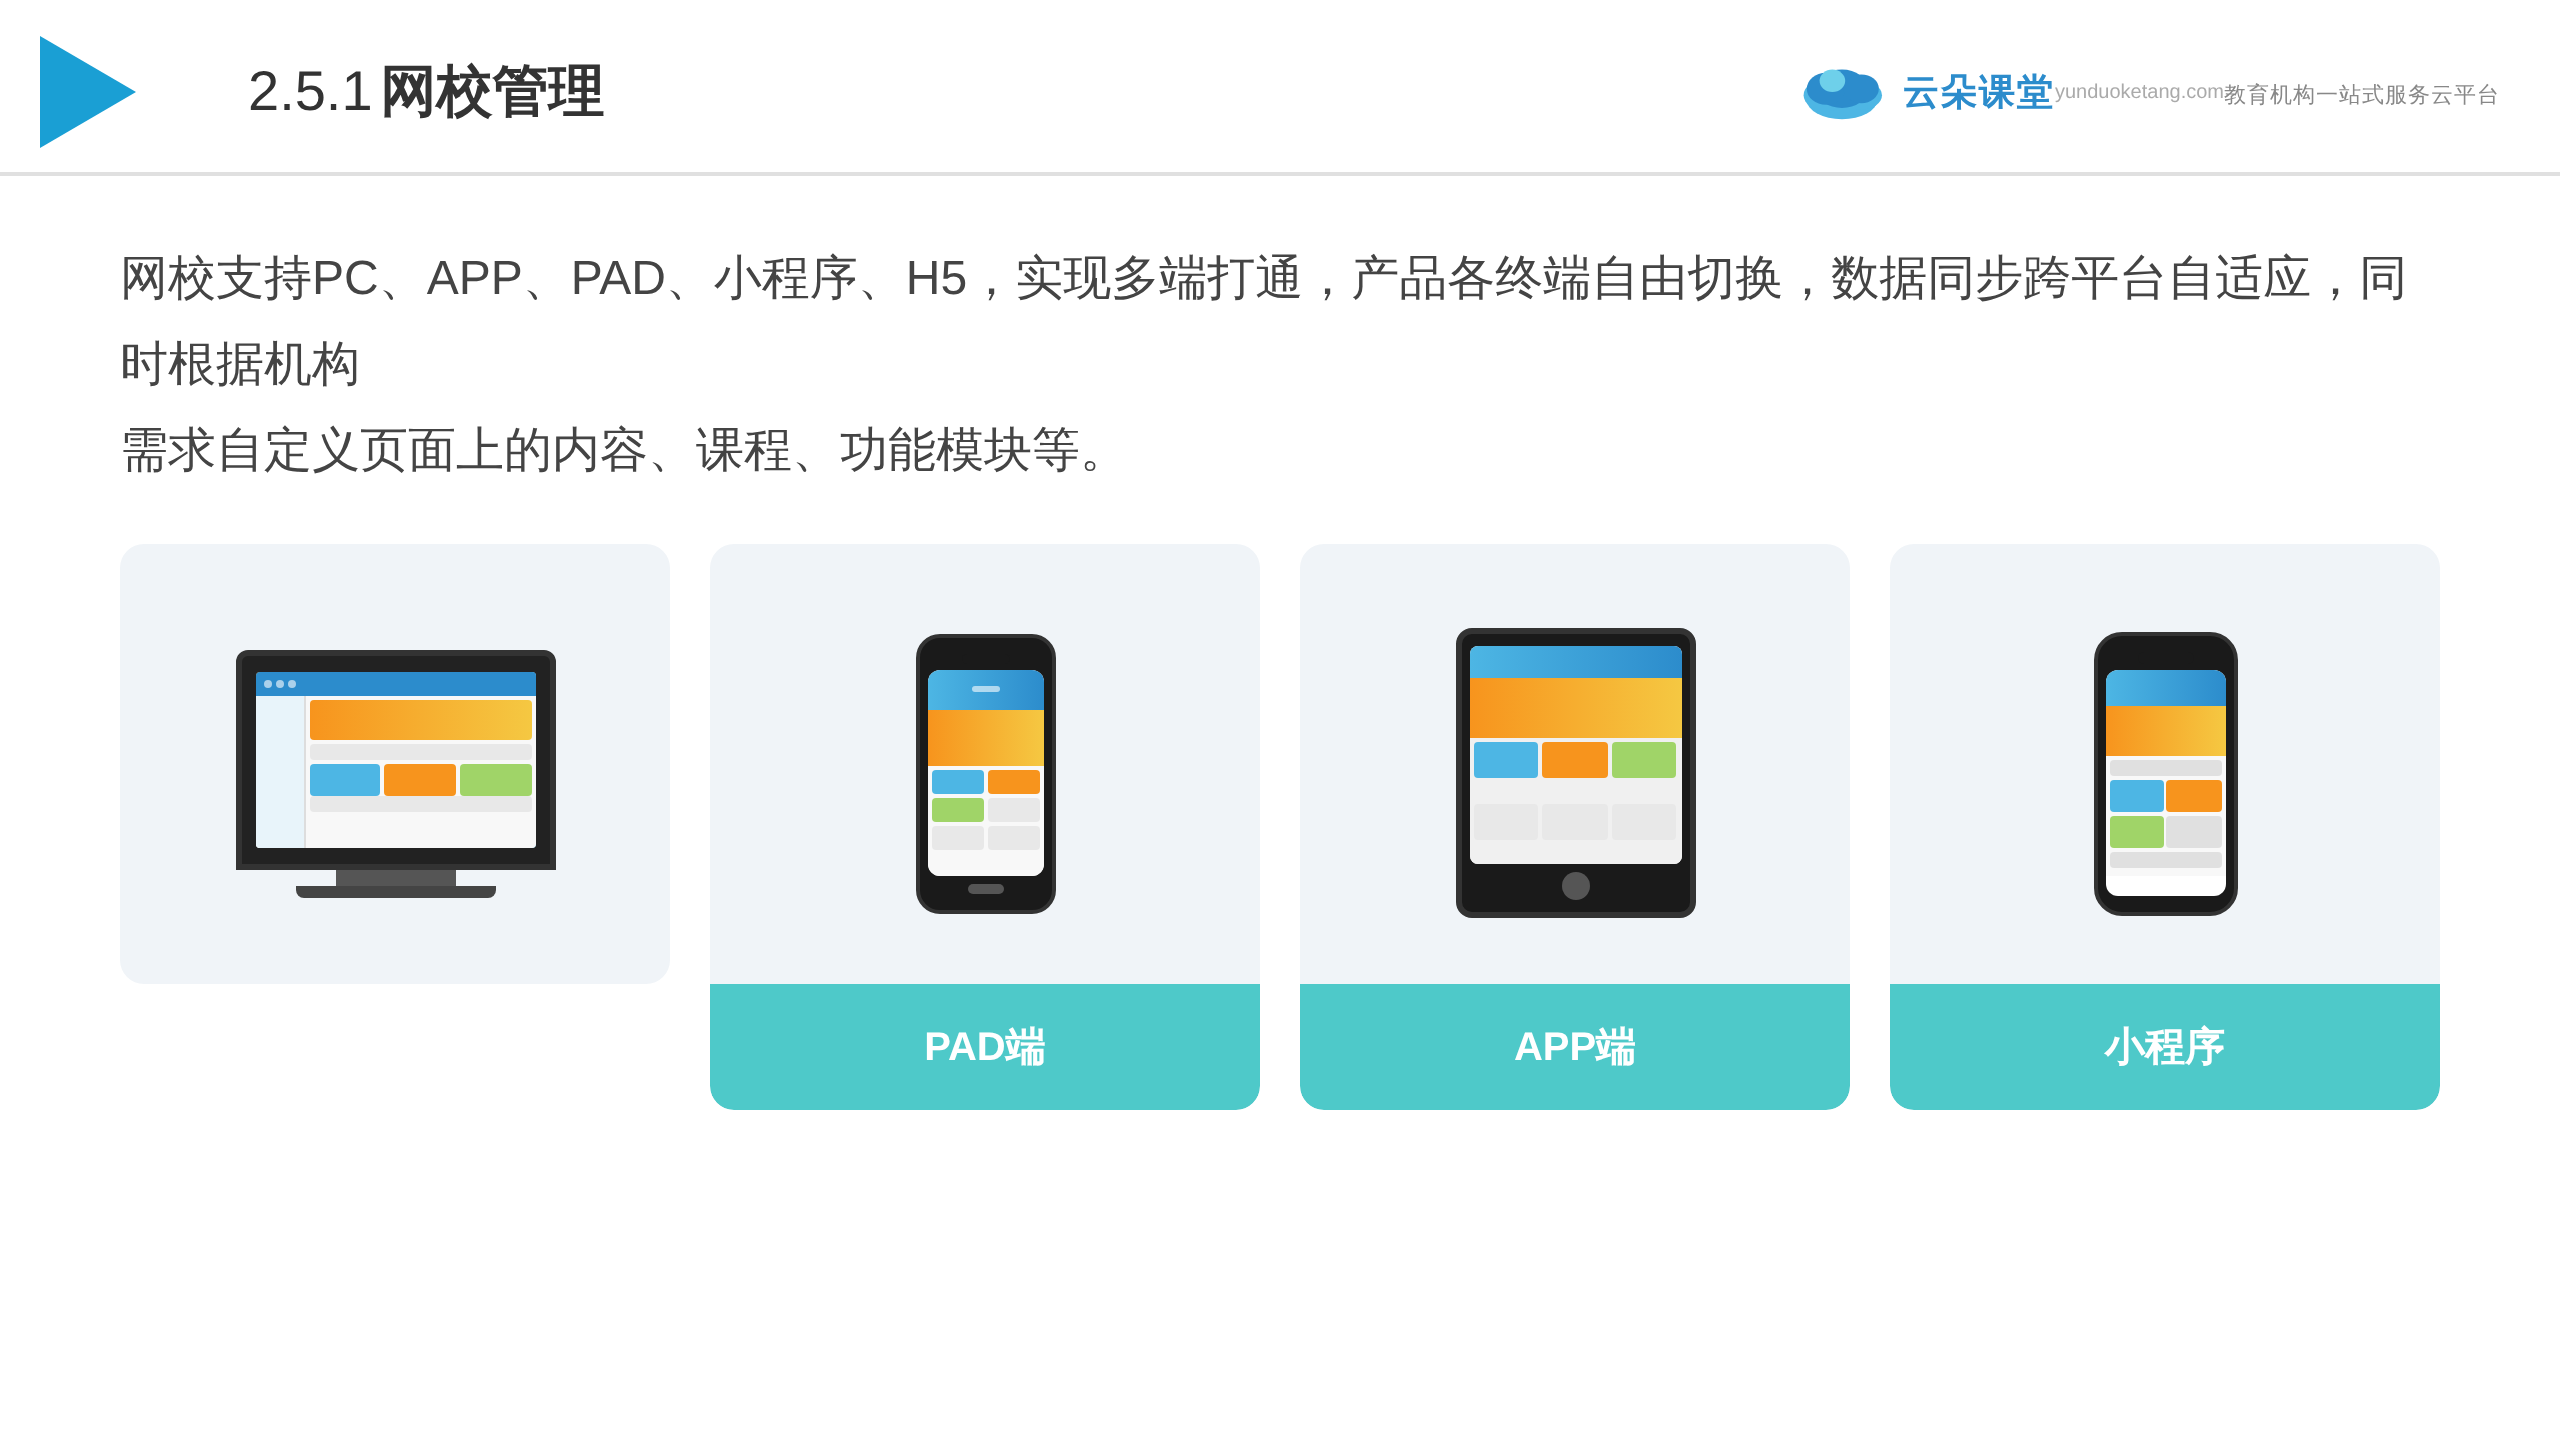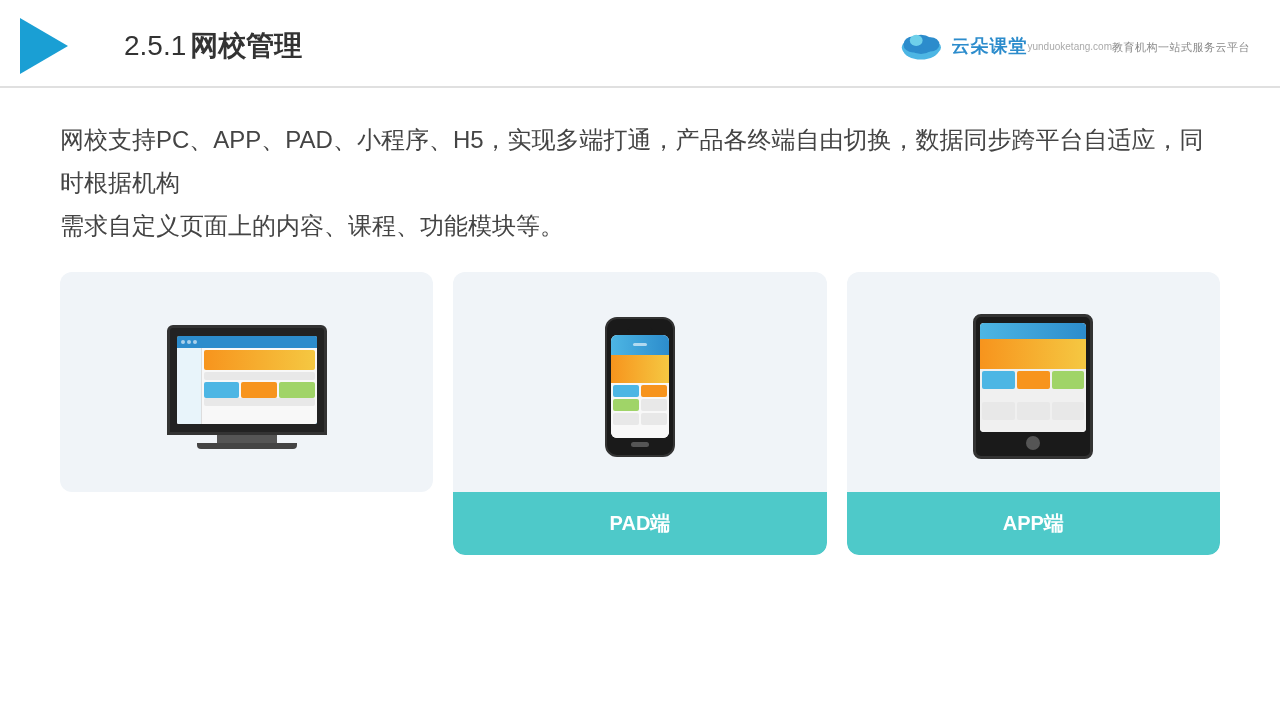--- a/index.html
+++ b/index.html
@@ -550,16 +550,40 @@
               <div class="tablet-content-block" style="background:#e8e8e8;"></div>
               <div class="tablet-content-block" style="background:#e8e8e8;"></div>
             </div>
           </div>
           <div class="tablet-home-circle"></div>
         </div>
       </div>
       <div class="card-label">APP端</div>
     </div>
 
+    <div class="device-card">
+      <div class="card-image-area">
+        <div class="mini-phone">
+          <div class="mini-phone-notch"></div>
+          <div class="mini-phone-screen">
+            <div class="mini-phone-header"></div>
+            <div class="mini-phone-banner"></div>
+            <div class="mini-phone-body">
+              <div class="mini-phone-row"></div>
+              <div class="mini-phone-grid">
+                <div class="mini-phone-grid-item" style="background:#4db6e4;"></div>
+                <div class="mini-phone-grid-item" style="background:#f7941d;"></div>
+              </div>
+              <div class="mini-phone-grid">
+                <div class="mini-phone-grid-item" style="background:#a0d468;"></div>
+                <div class="mini-phone-grid-item" style="background:#e0e0e0;"></div>
+              </div>
+              <div class="mini-phone-row"></div>
+            </div>
+          </div>
+        </div>
+      </div>
+      <div class="card-label">小程序</div>
+    </div>
 
 
   </div>
 </div>
 
 </body></html>

